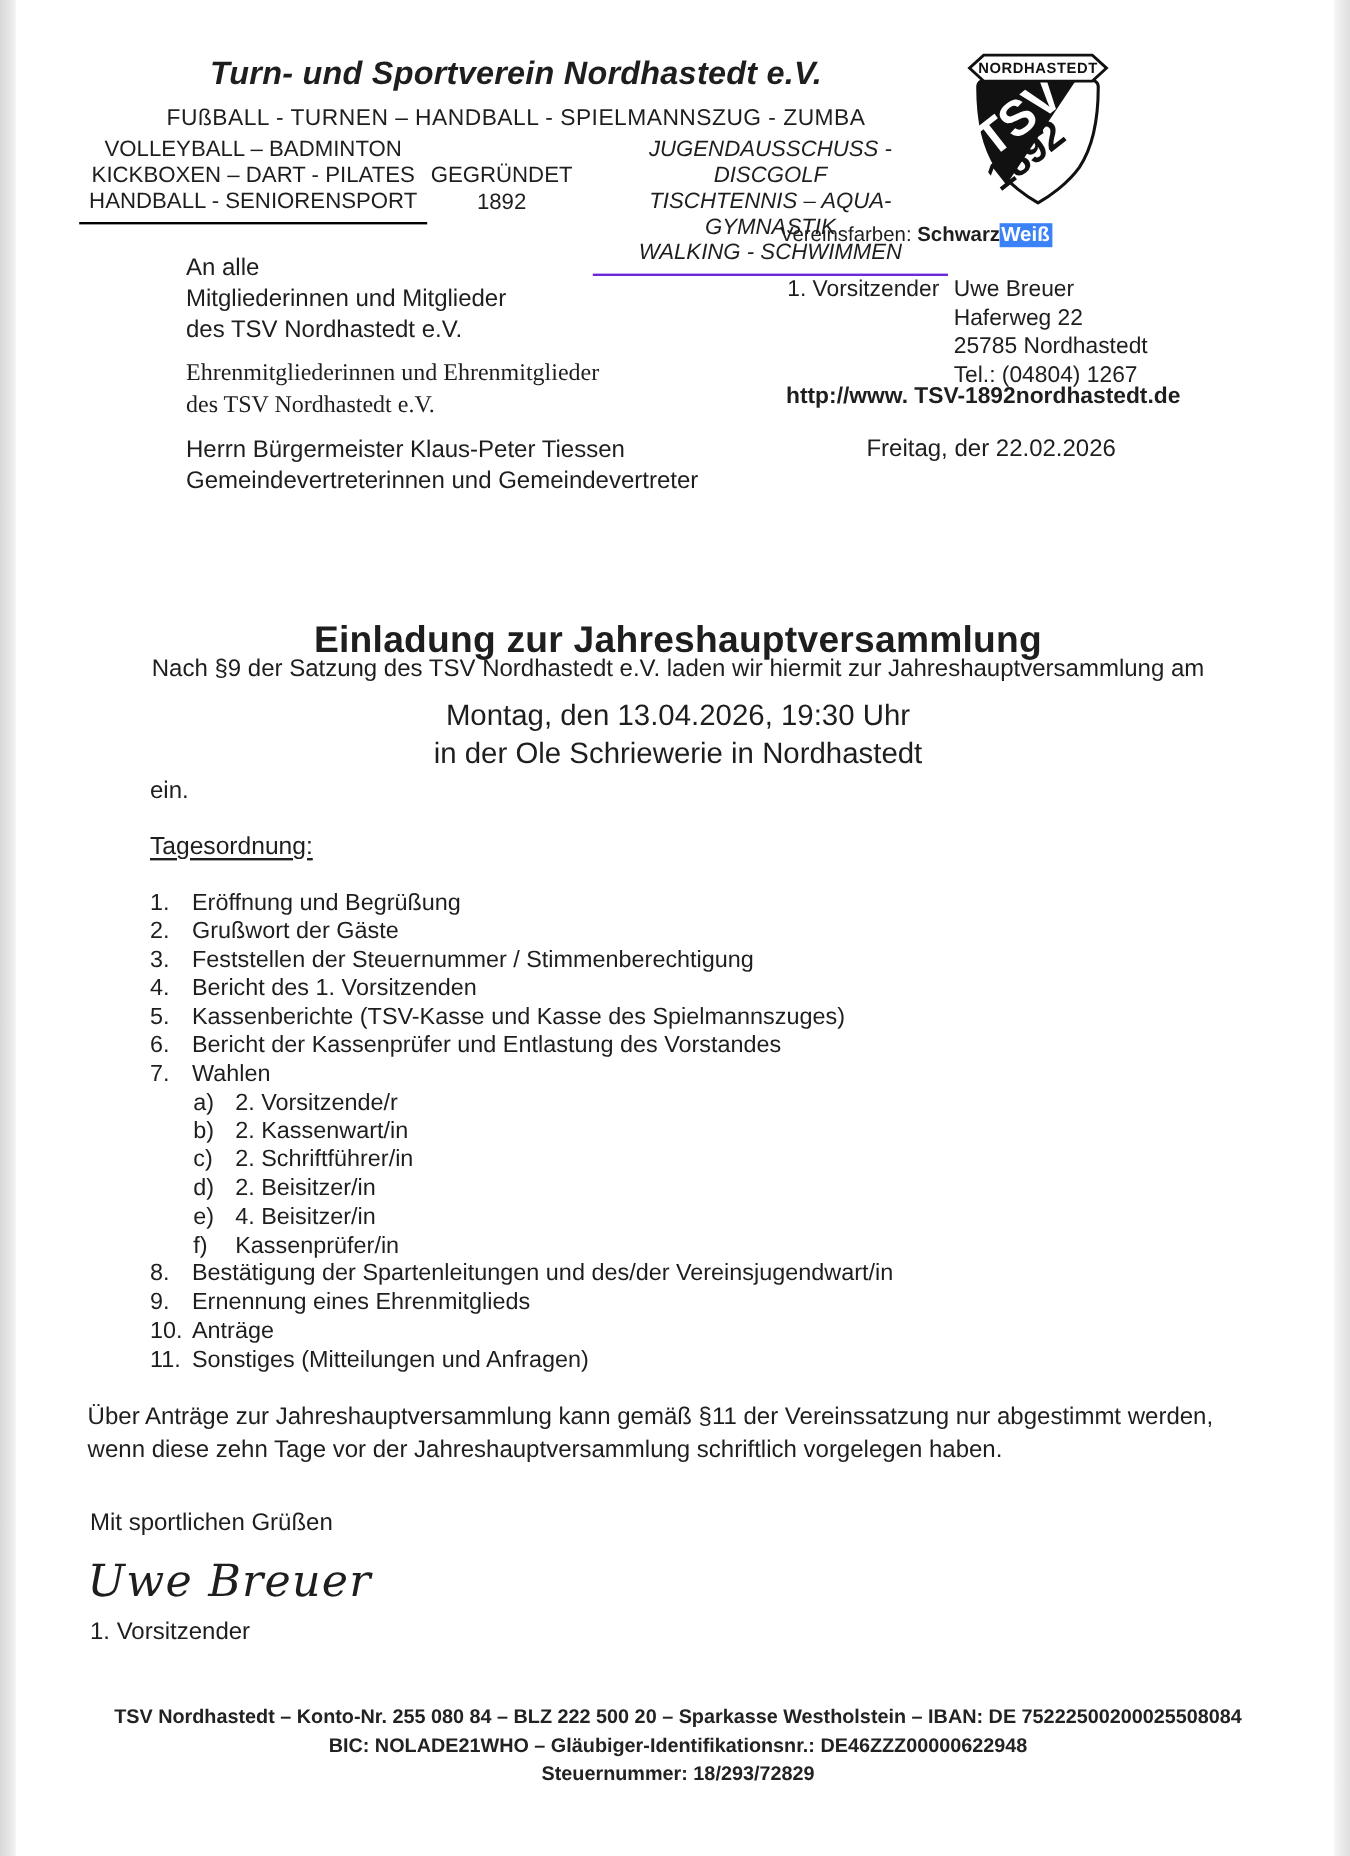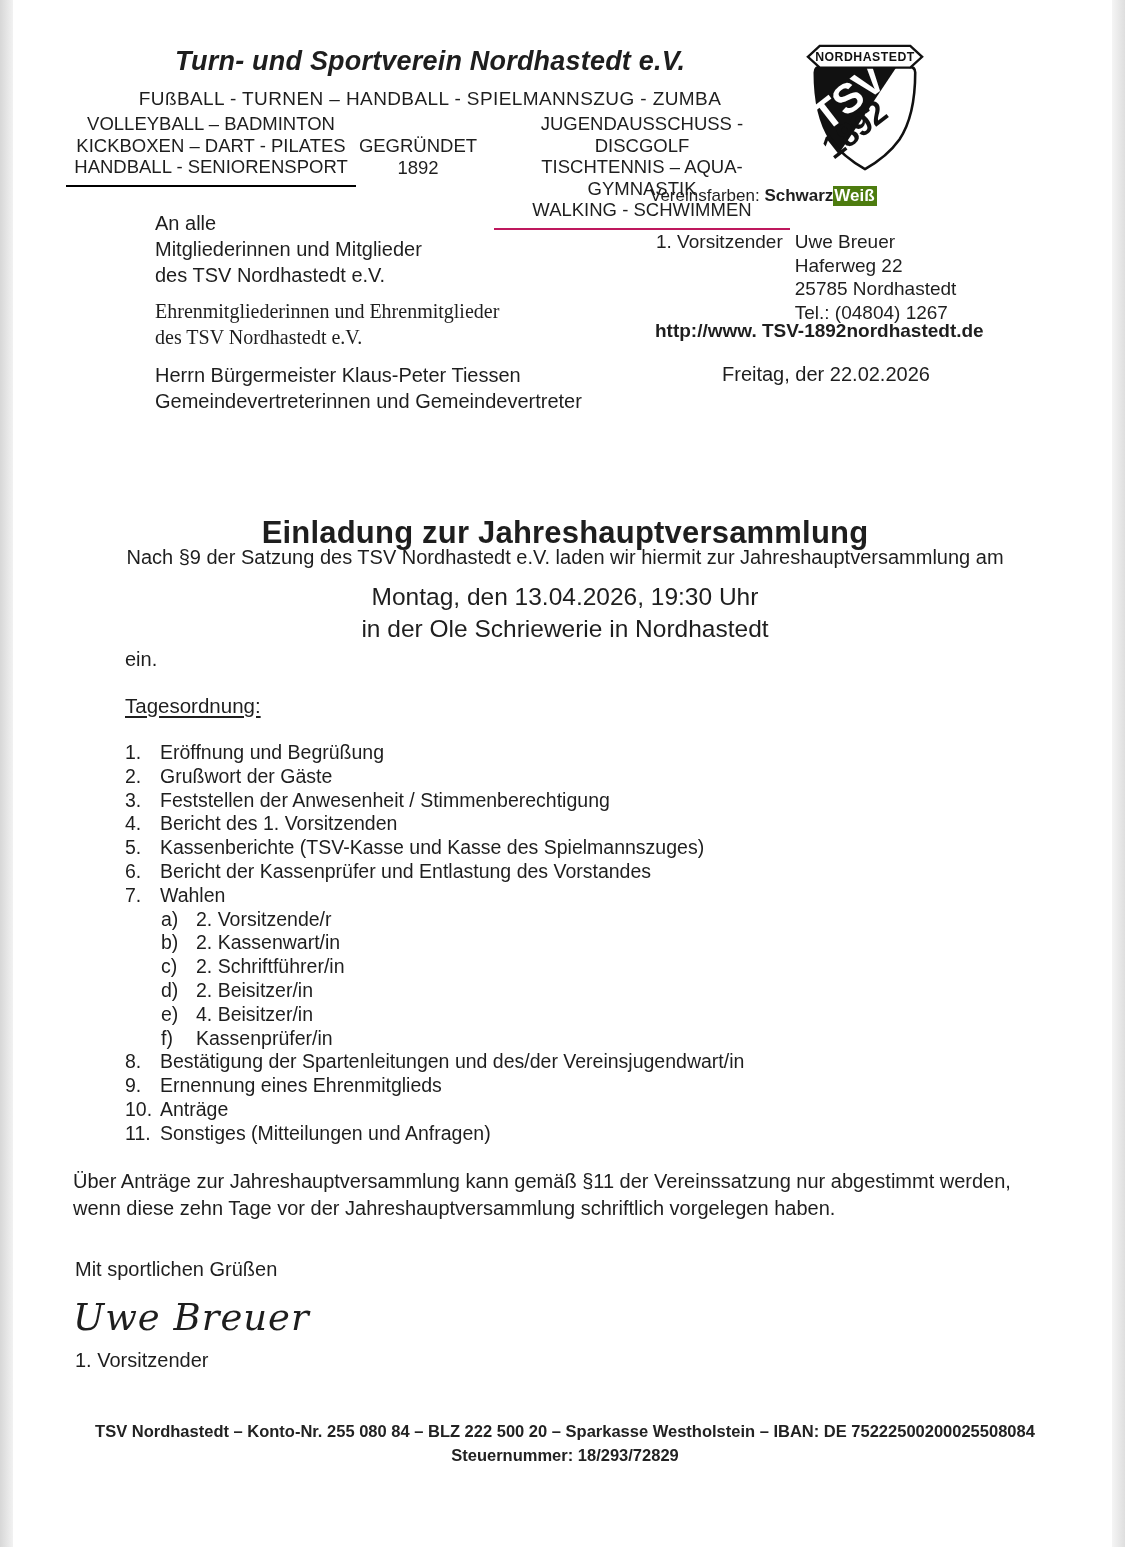--- a/index.html
+++ b/index.html
@@ -20,24 +20,24 @@
     font-size:27px;font-weight:bold;font-style:italic;letter-spacing:.2px;}
   .sports-main{left:70px;top:88px;width:720px;text-align:center;
     font-size:19px;letter-spacing:.4px;}
   .col-left{left:66px;top:113px;width:290px;text-align:center;
     font-size:18.5px;line-height:21.5px;padding-bottom:7px;
     border-bottom:2px solid #000000;}
   .col-center{left:358px;top:135px;width:120px;text-align:center;
     font-size:18.5px;line-height:22px;}
   .col-right{left:494px;top:113px;width:296px;text-align:center;
     font-size:18.5px;line-height:21.5px;padding-bottom:7px;
-    border-bottom:2px solid #be185d;}
+    border-bottom:2px solid #6d28d9;font-style:italic;}
   .colors-line{left:650px;top:186px;width:230px;font-size:17px;}
   .colors-line .b{font-weight:bold;}
-  .inverse{background:#4d7c0f;color:#fff;font-weight:bold;padding:0 2px 1px 1px;}
+  .inverse{background:#3b82f6;color:#fff;font-weight:bold;padding:0 2px 1px 1px;}
   .logo-box{left:801px;top:40px;width:128px;height:132px;}
 
   
   .recip{left:120px;font-size:20px;line-height:26px;margin-left:35px;}
   .r1{top:210px;} .r2{top:298px;font-family:Liberation Serif, serif;} .r3{top:362px;}
 
   
   .contact{left:656px;top:230px;font-size:19px;line-height:23.5px;display:flex;gap:12px;}
   .website{left:655px;top:320px;font-size:19px;font-weight:bold;}
   .date-line{left:722px;top:363px;font-size:20px;}
@@ -160,21 +160,21 @@
     <div class="agenda-row">
       <span class="num">1.</span>
       <span>Eröffnung und Begrüßung</span>
     </div>
     <div class="agenda-row">
       <span class="num">2.</span>
       <span>Grußwort der Gäste</span>
     </div>
     <div class="agenda-row">
       <span class="num">3.</span>
-      <span>Feststellen der Anwesenheit / Stimmenberechtigung</span>
+      <span>Feststellen der Steuernummer / Stimmenberechtigung</span>
     </div>
     <div class="agenda-row">
       <span class="num">4.</span>
       <span>Bericht des 1. Vorsitzenden</span>
     </div>
     <div class="agenda-row">
       <span class="num">5.</span>
       <span>Kassenberichte (TSV-Kasse und Kasse des Spielmannszuges)</span>
     </div>
     <div class="agenda-row">
@@ -230,14 +230,15 @@
 <div class="abs note">
   <div>Über Anträge zur Jahreshauptversammlung kann gemäß §11 der Vereinssatzung nur abgestimmt werden,</div>
   <div>wenn diese zehn Tage vor der Jahreshauptversammlung schriftlich vorgelegen haben.</div>
 </div>
 <div class="abs greeting">Mit sportlichen Grüßen</div>
 <div class="abs signature">Uwe Breuer</div>
 <div class="abs sig-role">1. Vorsitzender</div>
 
 <div class="abs footer">
   <div>TSV Nordhastedt – Konto-Nr. 255 080 84 – BLZ 222 500 20 – Sparkasse Westholstein – IBAN: DE 75222500200025508084</div>
+  <div>BIC: NOLADE21WHO – Gläubiger-Identifikationsnr.: DE46ZZZ00000622948</div>
   <div>Steuernummer: 18/293/72829</div>
 </div>
 
 </body></html>

